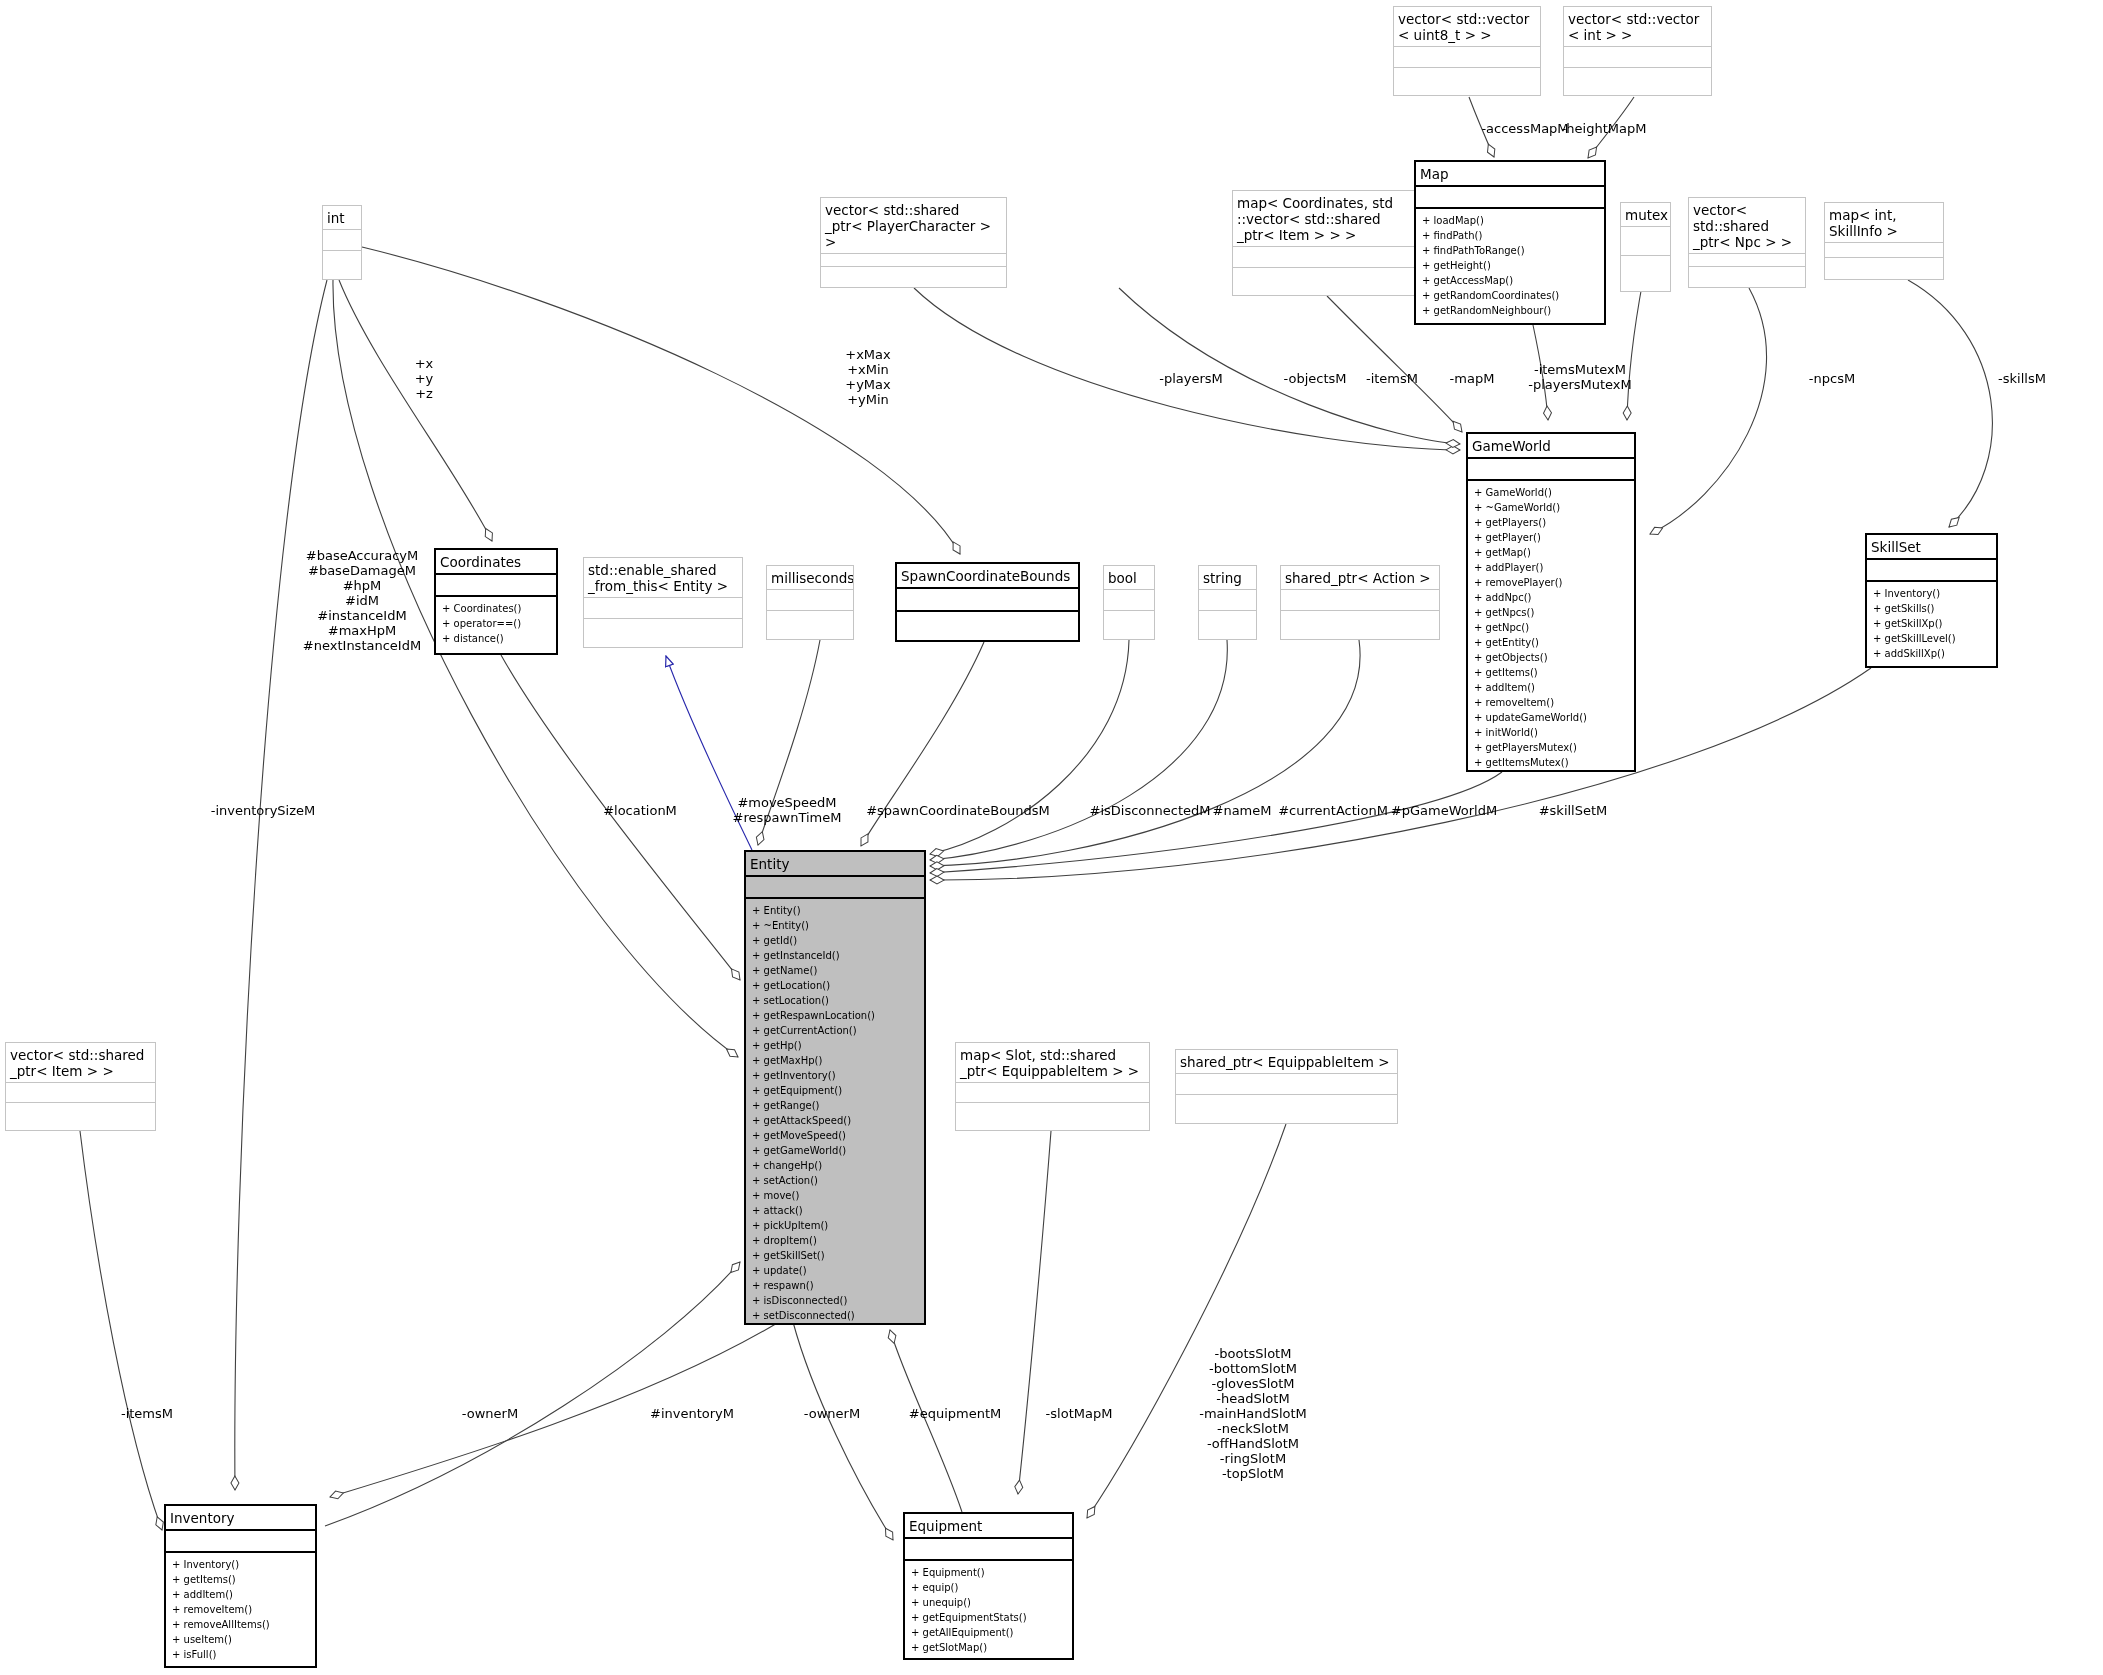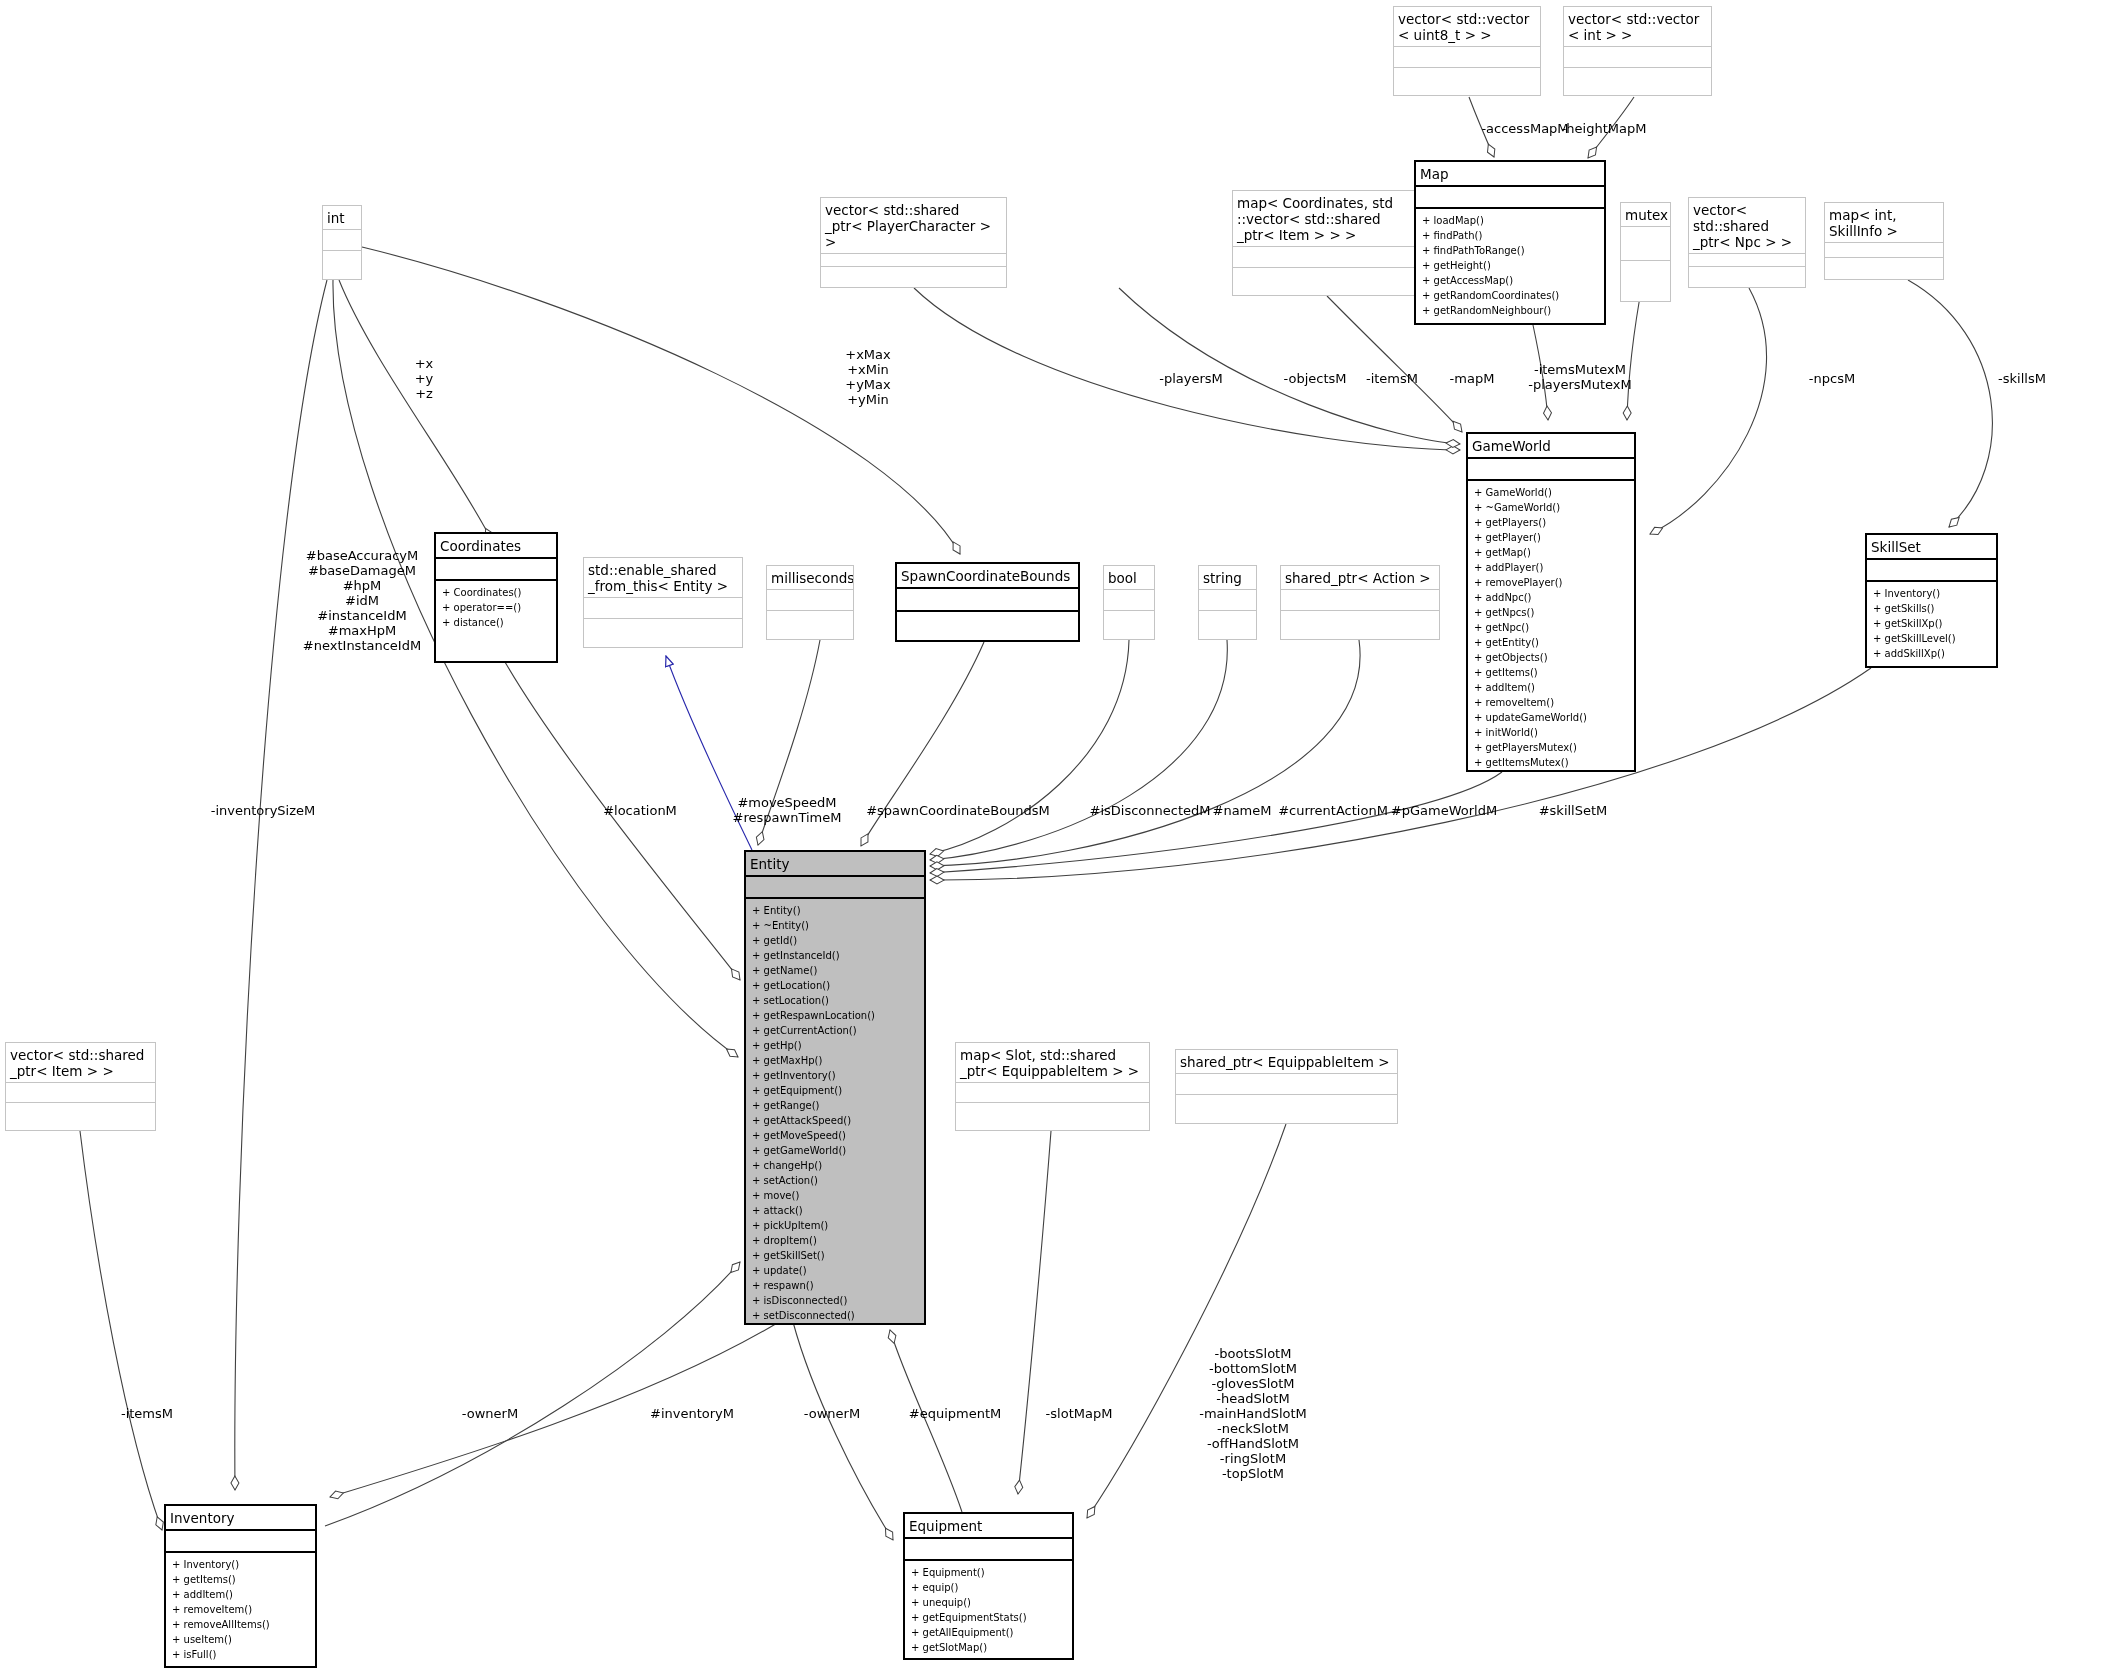--- a/index.html
+++ b/index.html
@@ -92,21 +92,21 @@
     <div class="attrs"></div>
     <div class="methods"></div>
   </div>
   <div class="box" style="left:1232px;top:190px;width:188px;height:106px">
     <div class="title">map&lt; Coordinates, std
 ::vector&lt; std::shared
 _ptr&lt; Item &gt; &gt; &gt;</div>
     <div class="attrs"></div>
     <div class="methods"></div>
   </div>
-  <div class="box" style="left:1620px;top:202px;width:51px;height:100px">
+  <div class="box" style="left:1620px;top:202px;width:51px;height:90px">
     <div class="title">mutex</div>
     <div class="attrs"></div>
     <div class="methods"></div>
   </div>
   <div class="box" style="left:1688px;top:197px;width:118px;height:91px">
     <div class="title">vector&lt; std::shared
 _ptr&lt; Npc &gt; &gt;</div>
     <div class="attrs"></div>
     <div class="methods"></div>
   </div>
@@ -195,21 +195,21 @@
         <div>+ getObjects()</div>
         <div>+ getItems()</div>
         <div>+ addItem()</div>
         <div>+ removeItem()</div>
         <div>+ updateGameWorld()</div>
         <div>+ initWorld()</div>
         <div>+ getPlayersMutex()</div>
         <div>+ getItemsMutex()</div>
       </div>
   </div>
-  <div class="box doc has-methods" style="left:434px;top:532px;width:124px;height:131px">
+  <div class="box doc has-methods" style="left:434px;top:548px;width:124px;height:107px">
     <div class="title">Coordinates</div>
     <div class="attrs"></div>
     <div class="methods">
         <div>+ Coordinates()</div>
         <div>+ operator==()</div>
         <div>+ distance()</div>
       </div>
   </div>
   <div class="box doc has-methods" style="left:1865px;top:533px;width:133px;height:135px">
     <div class="title">SkillSet</div>

